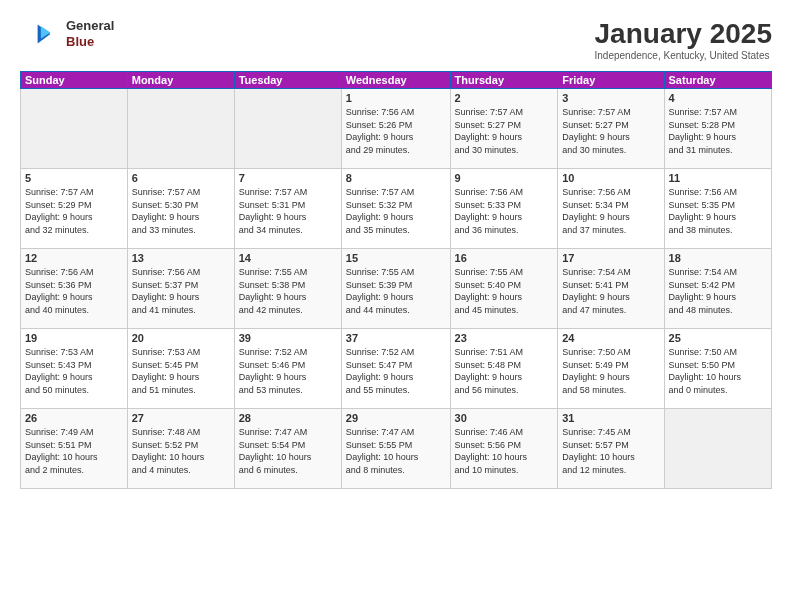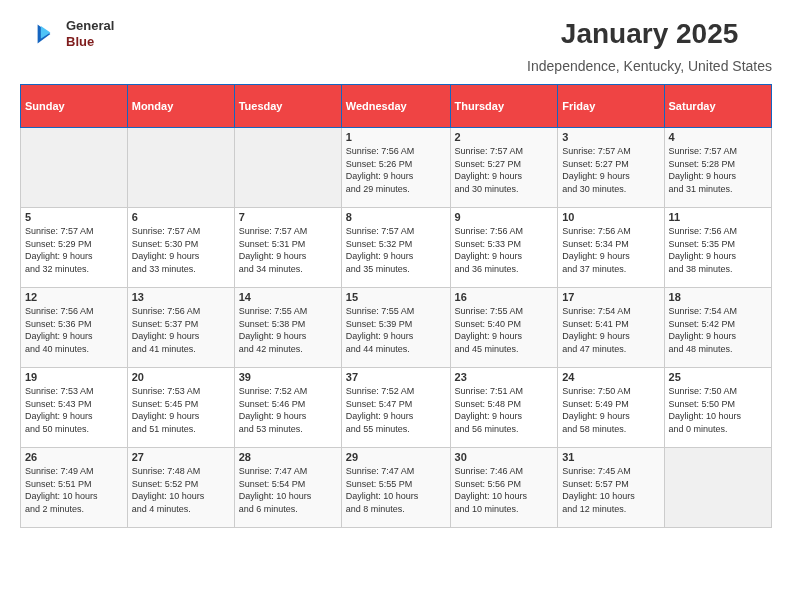--- a/index.html
+++ b/index.html
@@ -34,43 +34,42 @@
       color: #333;
       line-height: 1.2;
     }
     .logo-text .general { color: #333; }
     .logo-text .blue { color: #7f1d1d; }
     .logo-icon {
       width: 32px;
       height: 32px;
     }
     .title-section {
-      text-align: center;
+      text-align: left;
     }
     .main-title {
       font-size: 28px;
       font-weight: bold;
       color: #333;
     }
     .subtitle {
-      font-size: 14px;
+      font-size: 10px;
       color: #555;
-      margin-top: 8px;
     }
     .calendar {
       width: 100%;
       border-collapse: collapse;
       font-size: 9.5px;
     }
     .calendar thead tr th {
-      background-color: #ef4444;
+      background-color: #a21caf;
       color: #fff;
       font-size: 11px;
       font-weight: bold;
-      padding: 15px 4px;
+      padding: 2px 4px;
       text-align: left;
       border: 1px solid #1565c0;
     }
     .calendar tbody tr td {
       border: 1px solid #ccc;
       vertical-align: top;
       padding: 3px 4px;
       width: 113px;
       height: 80px;
       color: #333;

